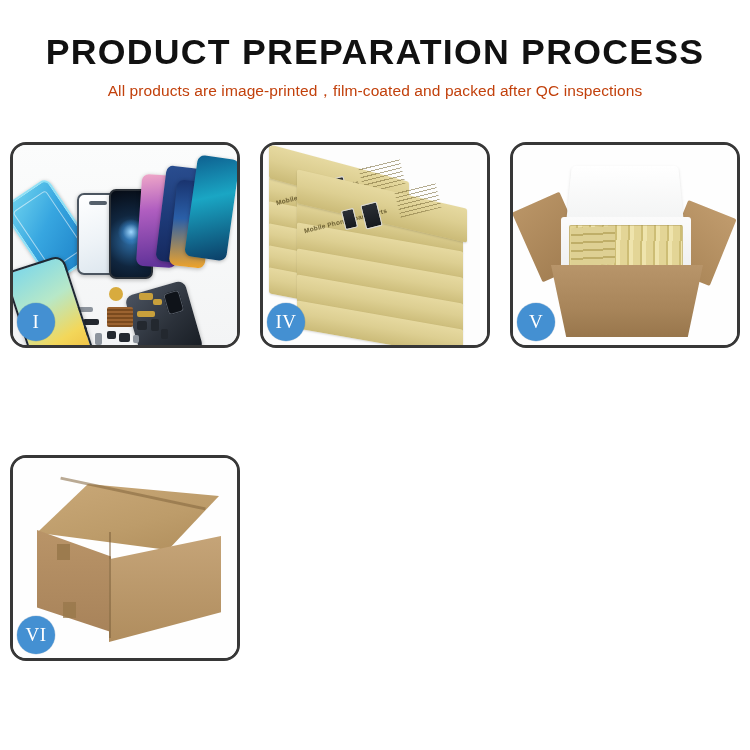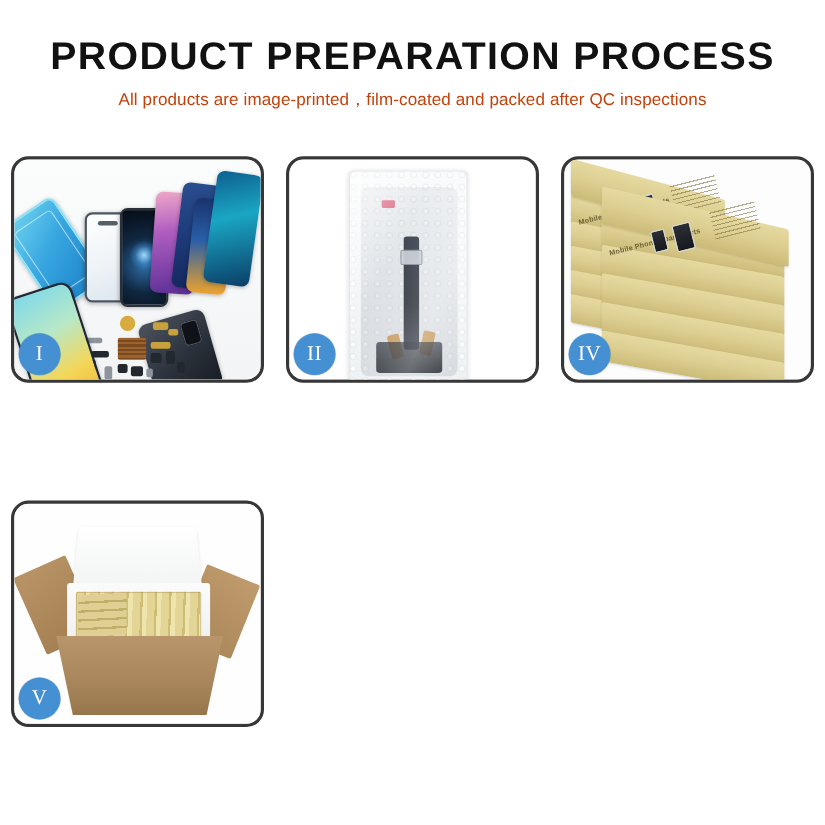--- a/index.html
+++ b/index.html
@@ -401,36 +401,20 @@
         <span class="pt light" style="left:22px;top:48px;width:7px;height:12px;"></span>
         <span class="pt dark" style="left:34px;top:46px;width:9px;height:8px;"></span>
         <span class="pt dark" style="left:46px;top:48px;width:11px;height:9px;"></span>
         <span class="pt light" style="left:60px;top:50px;width:6px;height:8px;"></span>
         <span class="pt dark" style="left:88px;top:44px;width:7px;height:10px;"></span>
       </div>
     </div>
     <div class="badge">I</div>
   </div>
 
-  <div class="panel">
-    <div class="panel-photo p2">
-      <div class="bubble-bag">
-        <div class="bag-inner">
-          <div class="pink-tab"></div>
-          <div class="flex-strip"></div>
-          <div class="flex-conn"></div>
-          <div class="flex-gold-1"></div>
-          <div class="flex-gold-2"></div>
-          <div class="dark-base"></div>
-        </div>
-        <div class="bag-sheen"></div>
-      </div>
-    </div>
-    <div class="badge">II</div>
-  </div>
 
 
   <div class="panel">
     <div class="panel-photo p4">
       <div class="stackwrap">
 
         <div class="sbox" style="left:6px;top:42px;width:100px;height:26px;transform:skewY(11deg);"></div>
         <div class="sbox" style="left:6px;top:66px;width:100px;height:24px;transform:skewY(11deg);"></div>
         <div class="sbox" style="left:6px;top:88px;width:100px;height:24px;transform:skewY(11deg);"></div>
         <div class="sbox" style="left:6px;top:110px;width:100px;height:24px;transform:skewY(11deg);"></div>
@@ -465,14 +449,26 @@
       <div class="c5-foam-lid"></div>
       <div class="c5-foam-box"></div>
       <div class="c5-inner"></div>
       <div class="c5-inner2"></div>
       <div class="c5-shadow-line"></div>
       <div class="c5-body"></div>
     </div>
     <div class="badge">V</div>
   </div>
 
+  <div class="panel">
+    <div class="panel-photo p6">
+      <div class="c6-top"></div>
+      <div class="c6-left"></div>
+      <div class="c6-right"></div>
+      <div class="c6-seam-top"></div>
+      <div class="c6-vseam"></div>
+      <div class="c6-tape-l"></div>
+      <div class="c6-tape-l2"></div>
+    </div>
+    <div class="badge">VI</div>
+  </div>
 
 </div>
 
 </body></html>

